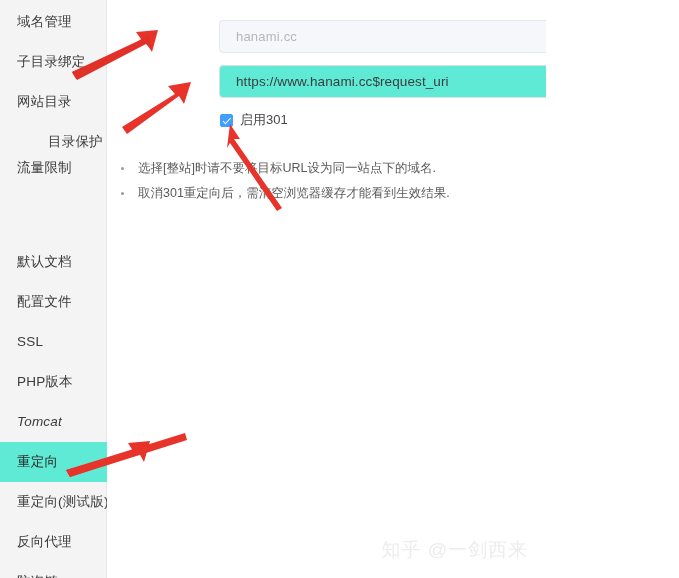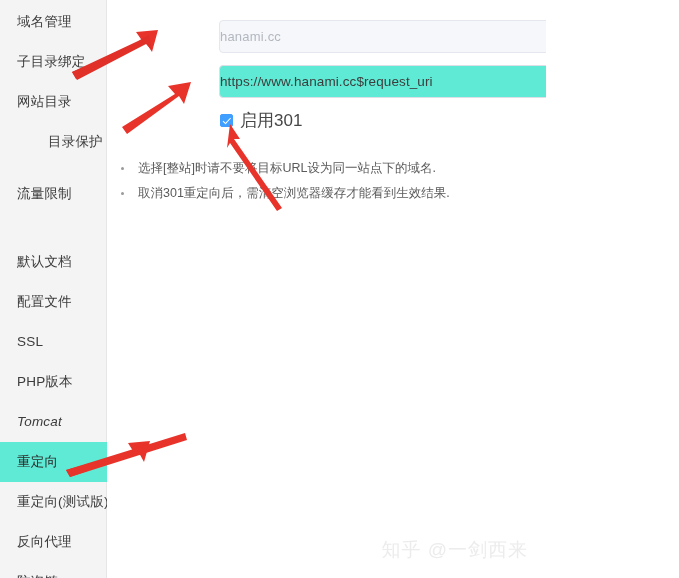--- a/index.html
+++ b/index.html
@@ -75,21 +75,21 @@
     left: 112px;
     width: 360px;
     height: 33px;
     box-sizing: border-box;
     border: 1px solid #dcdfe6;
     border-radius: 4px;
     font-size: 13px;
     color: #5d5d5d;
     display: flex;
     align-items: center;
-    padding: 0 0;
+    padding: 0 16px;
   }
   .field-select {
     top: 20px;
     background: #f5f7fa;
     border-color: #e4e7ed;
     color: #b4b8c0;
     justify-content: space-between;
   }
   .field-select .val {
     font-size: 13px;
@@ -141,21 +141,21 @@
     left: 4px;
     top: 1px;
     width: 3px;
     height: 6.5px;
     border: solid #ffffff;
     border-width: 0 1.6px 1.6px 0;
     transform: rotate(43deg);
   }
   .cbox-label {
     margin-left: 7px;
-    font-size: 17px;
+    font-size: 13px;
     color: #474747;
     white-space: nowrap;
   }
 
   
   .notes {
     position: absolute;
     left: 7px;
     top: 156px;
     width: 460px;
@@ -203,21 +203,21 @@
 </head>
 <body>
 
 <div id="root">
 
   <nav class="sidebar" id="sidebar">
       <div class="side-item" style="top: 2px;">域名管理</div>
       <div class="side-item" style="top: 42px;">子目录绑定</div>
       <div class="side-item" style="top: 82px;">网站目录</div>
       <div class="side-item" style="top: 122px; padding-left: 48px;">目录保护</div>
-      <div class="side-item" style="top: 174px;">流量限制</div>
+      <div class="side-item" style="top: 148px;">流量限制</div>
       <div class="side-item" style="top: 242px;">默认文档</div>
       <div class="side-item" style="top: 282px;">配置文件</div>
       <div class="side-item" style="top: 322px;">SSL</div>
       <div class="side-item" style="top: 362px;">PHP版本</div>
       <div class="side-item" style="top: 402px; font-style: italic;">Tomcat</div>
       <div class="side-item active" style="top: 442px;">重定向</div>
       <div class="side-item" style="top: 482px;">重定向(测试版)</div>
       <div class="side-item" style="top: 522px;">反向代理</div>
       <div class="side-item" style="top: 562px;">防盗链</div>
     </nav>

